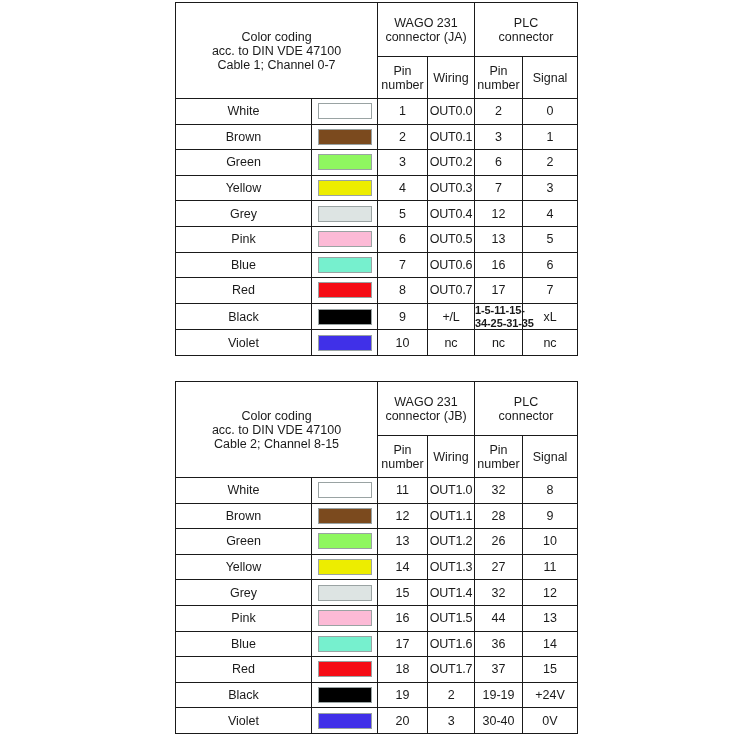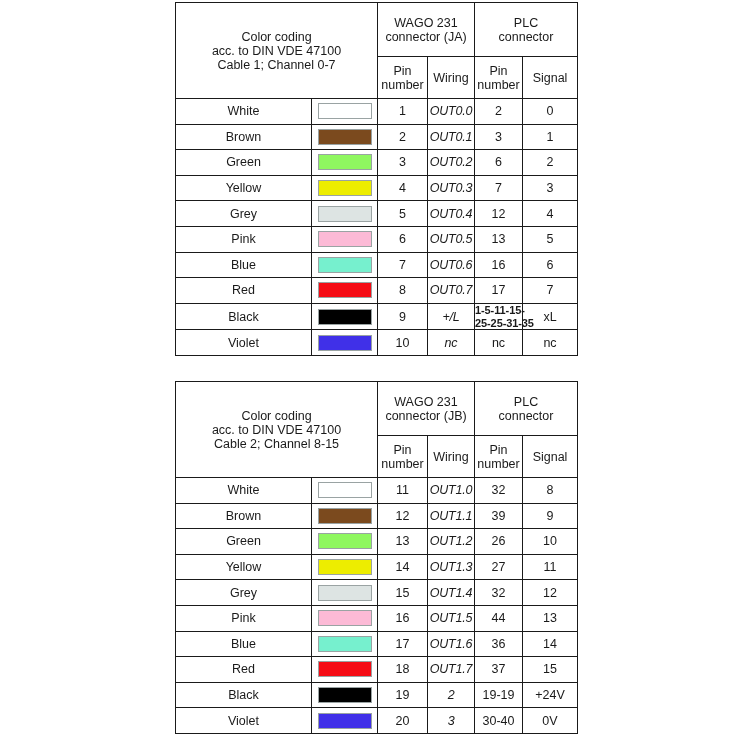--- a/index.html
+++ b/index.html
@@ -94,21 +94,21 @@
 
   .swatch {
     width: 54px;
     height: 16px;
     margin: 0 auto;
     border: 1.3px solid #9aa3a3;
     box-sizing: border-box;
   }
 
   .cell-num   { font-size: 13px; }
-  .cell-wiring{ font-size: 12.5px; letter-spacing: -0.2px; font-style: italic; }
+  .cell-wiring{ font-size: 12.5px; letter-spacing: -0.2px; }
   .cell-signal{ font-size: 13px; }
 
   .multiline-pin {
     font-size: 11px;
     line-height: 1.16;
     letter-spacing: -0.1px;
     white-space: nowrap;
     font-weight: bold;
   }
   .multiline-pin span { display: block; }
@@ -241,21 +241,21 @@
         <tr class="data-row">
           <td class="cell-colorname">Black</td>
           <td class="cell-swatch">
             <div class="swatch" style="background: rgb(0, 0, 0); border-color: rgb(154, 163, 163);"></div>
           </td>
           <td class="cell-num">9</td>
           <td class="cell-wiring">+/L</td>
           <td class="cell-num">
             <div class="multiline-pin">
               <span class="">1-5-11-15-</span>
-              <span class="">25-25-31-35</span>
+              <span class="">34-25-31-35</span>
             </div>
           </td>
           <td class="cell-signal">xL</td>
         </tr>
         <tr class="data-row">
           <td class="cell-colorname">Violet</td>
           <td class="cell-swatch">
             <div class="swatch" style="background: rgb(64, 48, 232); border-color: rgb(154, 163, 163);"></div>
           </td>
           <td class="cell-num">10</td>
@@ -317,21 +317,21 @@
           <td class="cell-num">32</td>
           <td class="cell-signal">8</td>
         </tr>
         <tr class="data-row">
           <td class="cell-colorname">Brown</td>
           <td class="cell-swatch">
             <div class="swatch" style="background: rgb(123, 74, 30); border-color: rgb(154, 163, 163);"></div>
           </td>
           <td class="cell-num">12</td>
           <td class="cell-wiring">OUT1.1</td>
-          <td class="cell-num">39</td>
+          <td class="cell-num">28</td>
           <td class="cell-signal">9</td>
         </tr>
         <tr class="data-row">
           <td class="cell-colorname">Green</td>
           <td class="cell-swatch">
             <div class="swatch" style="background: rgb(143, 247, 96); border-color: rgb(154, 163, 163);"></div>
           </td>
           <td class="cell-num">13</td>
           <td class="cell-wiring">OUT1.2</td>
           <td class="cell-num">26</td>

